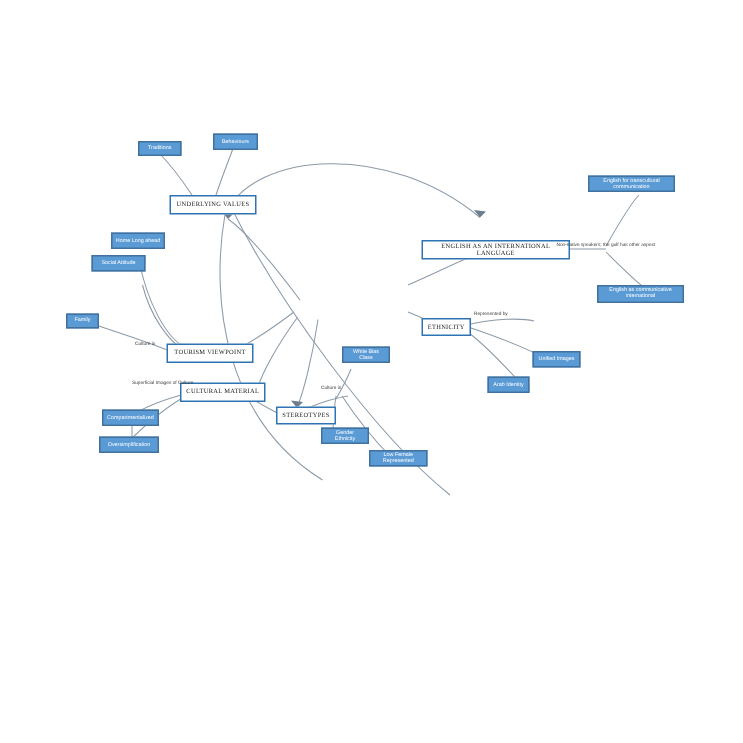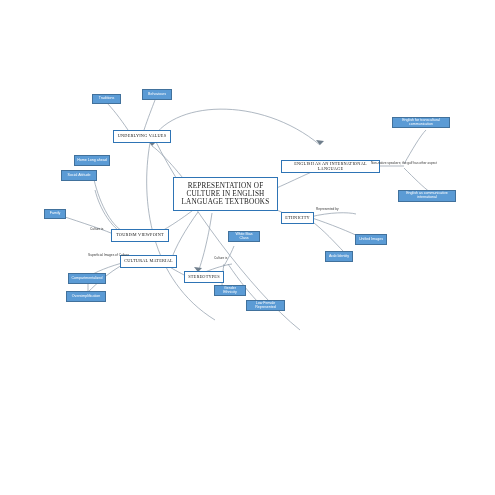--- a/index.html
+++ b/index.html
@@ -105,21 +105,20 @@
 
     <g fill="#6f7e8c">
       <polygon points="320,145 316,140 324,141"></polygon>
       <polygon points="152,146 148,141 156,142"></polygon>
       <polygon points="198,272 194,267 202,268"></polygon>
       <polygon points="292,218 287,214 291,222"></polygon>
       <polygon points="152,236 147,232 151,240"></polygon>
     </g>
   </svg>
 
-  <div class="node-main center" style="left:173px;top:177px;width:105px;height:34px;">REPRESENTATION OF CULTURE IN ENGLISH LANGUAGE TEXTBOOKS</div>
 
   <div class="node-main small" style="left:113px;top:130px;width:58px;height:13px;">UNDERLYING VALUES</div>
 
   <div class="node-main small" style="left:281px;top:160px;width:99px;height:13px;">ENGLISH AS AN INTERNATIONAL LANGUAGE</div>
 
   <div class="node-main small" style="left:111px;top:229px;width:58px;height:13px;">TOURISM VIEWPOINT</div>
 
   <div class="node-main small" style="left:120px;top:255px;width:57px;height:13px;">CULTURAL MATERIAL</div>
 
   <div class="node-main small" style="left:184px;top:271px;width:40px;height:12px;">STEREOTYPES</div>

